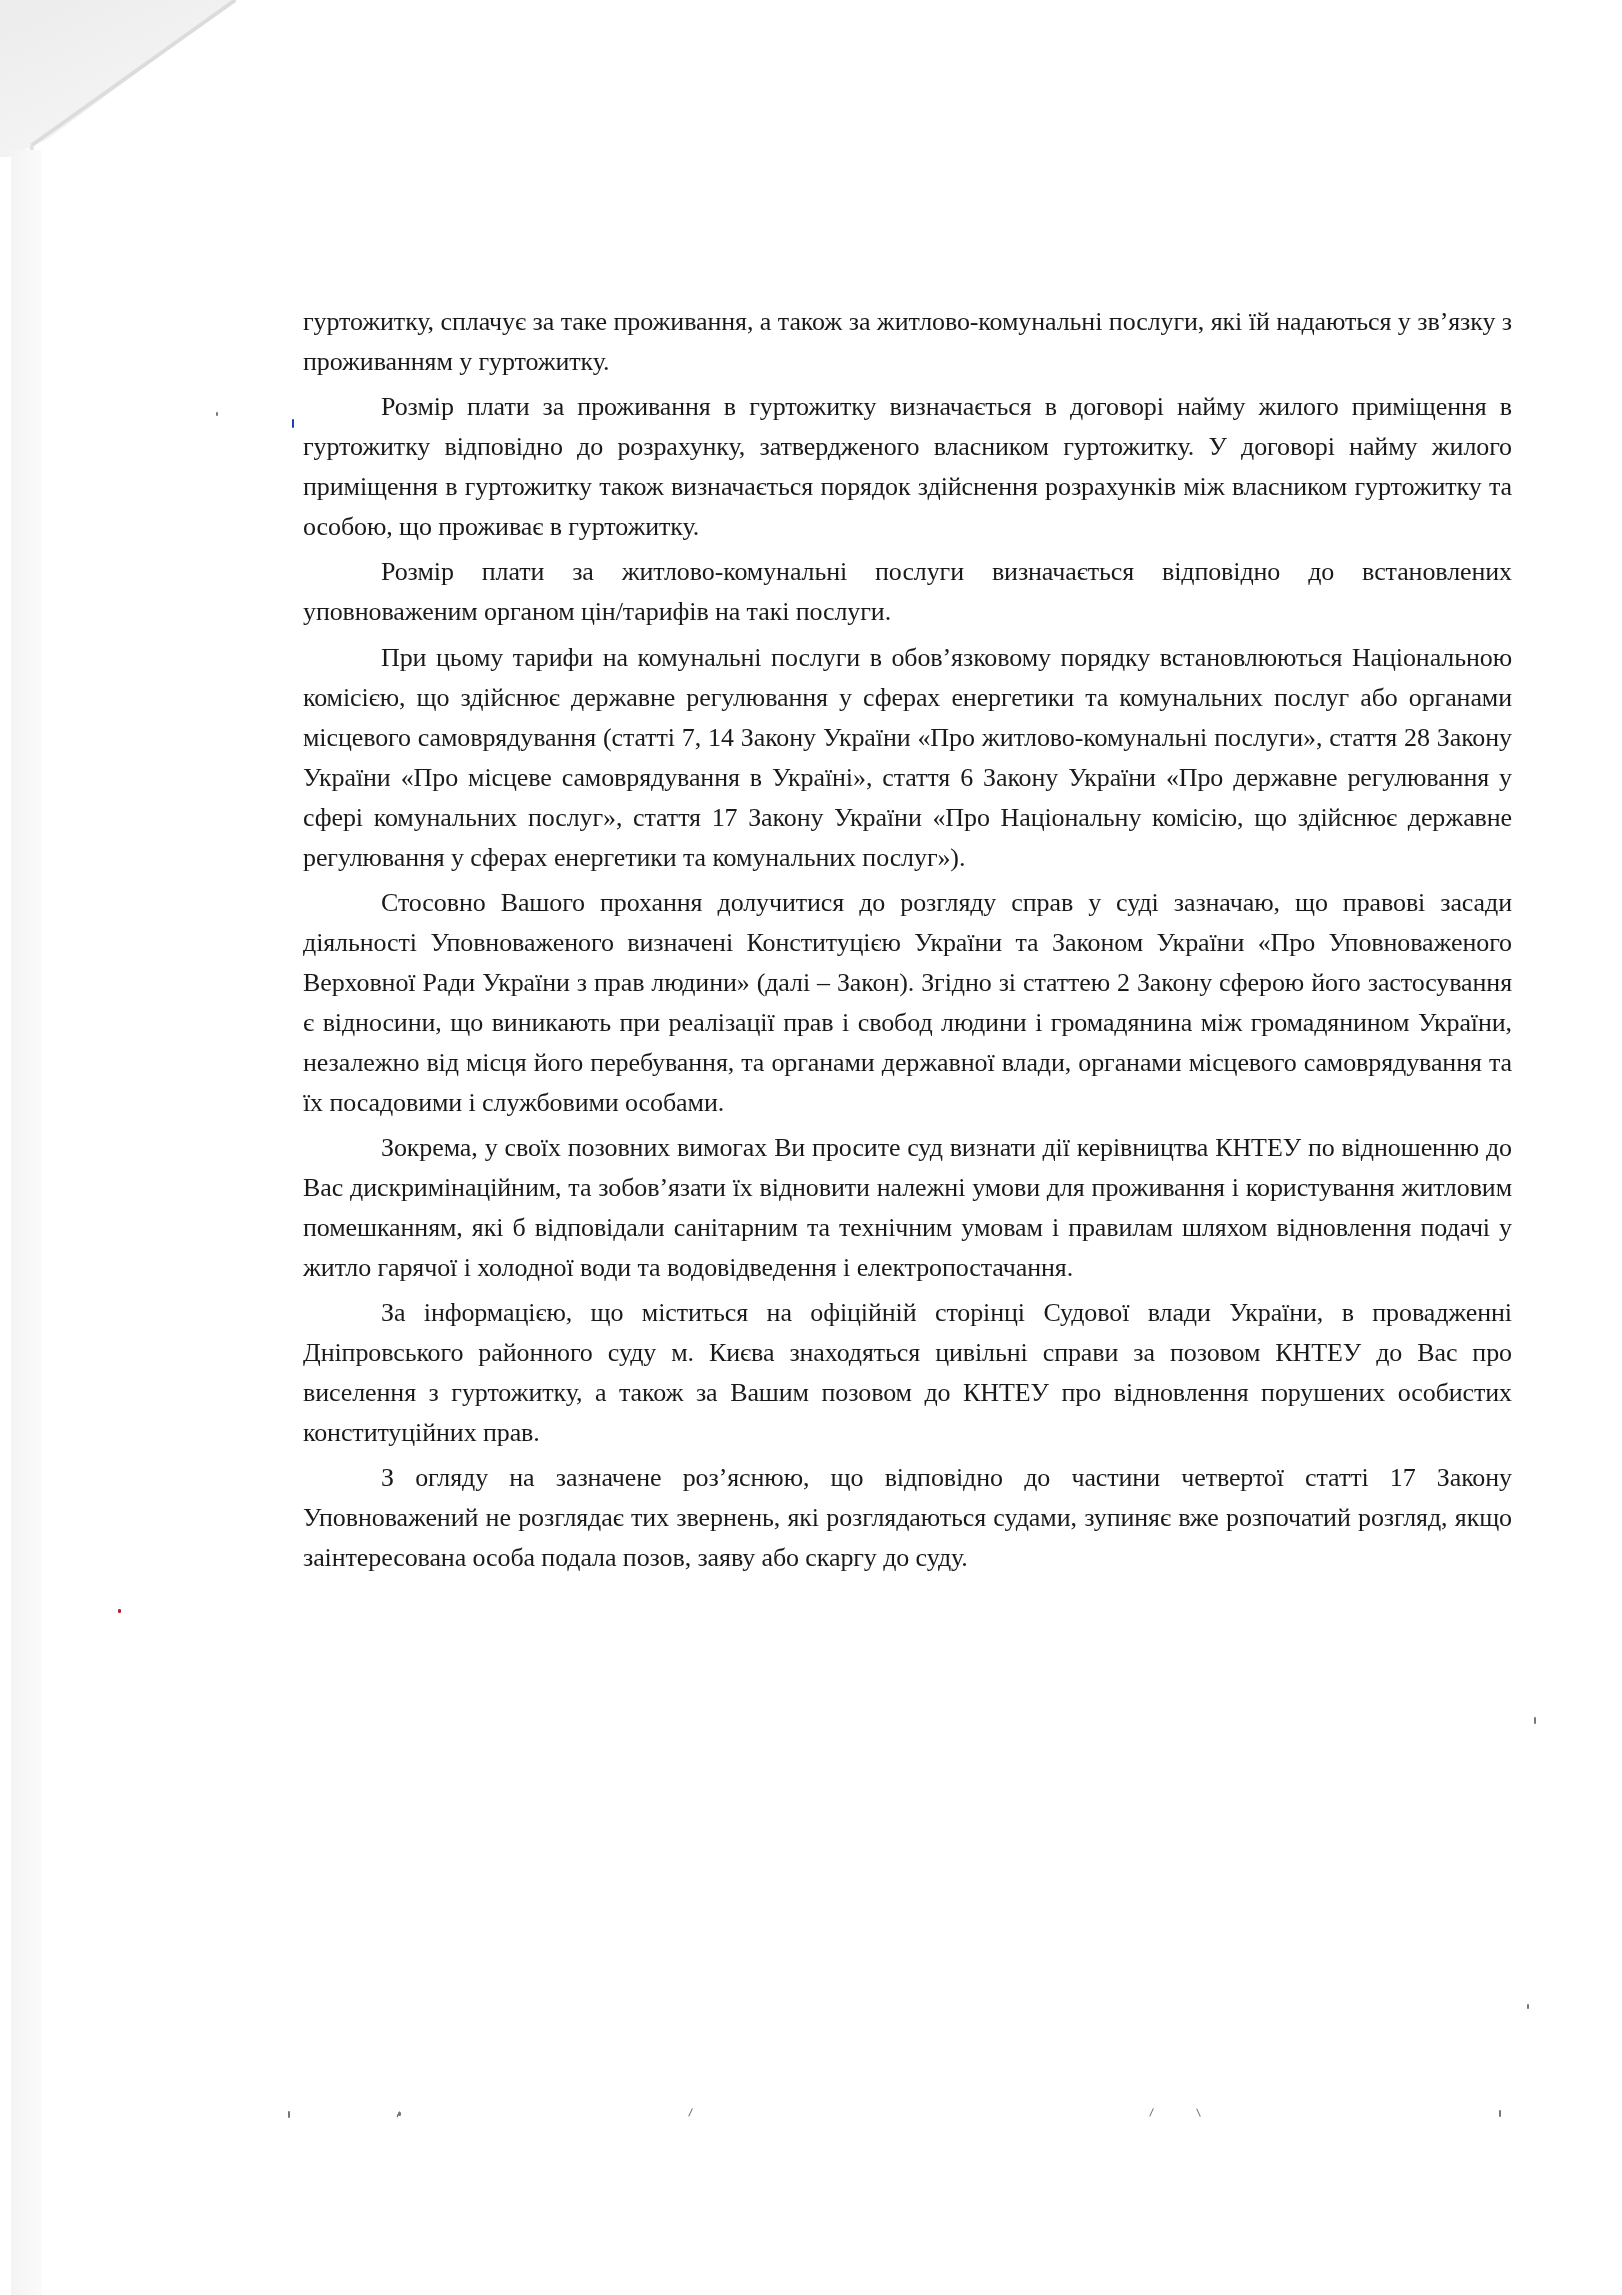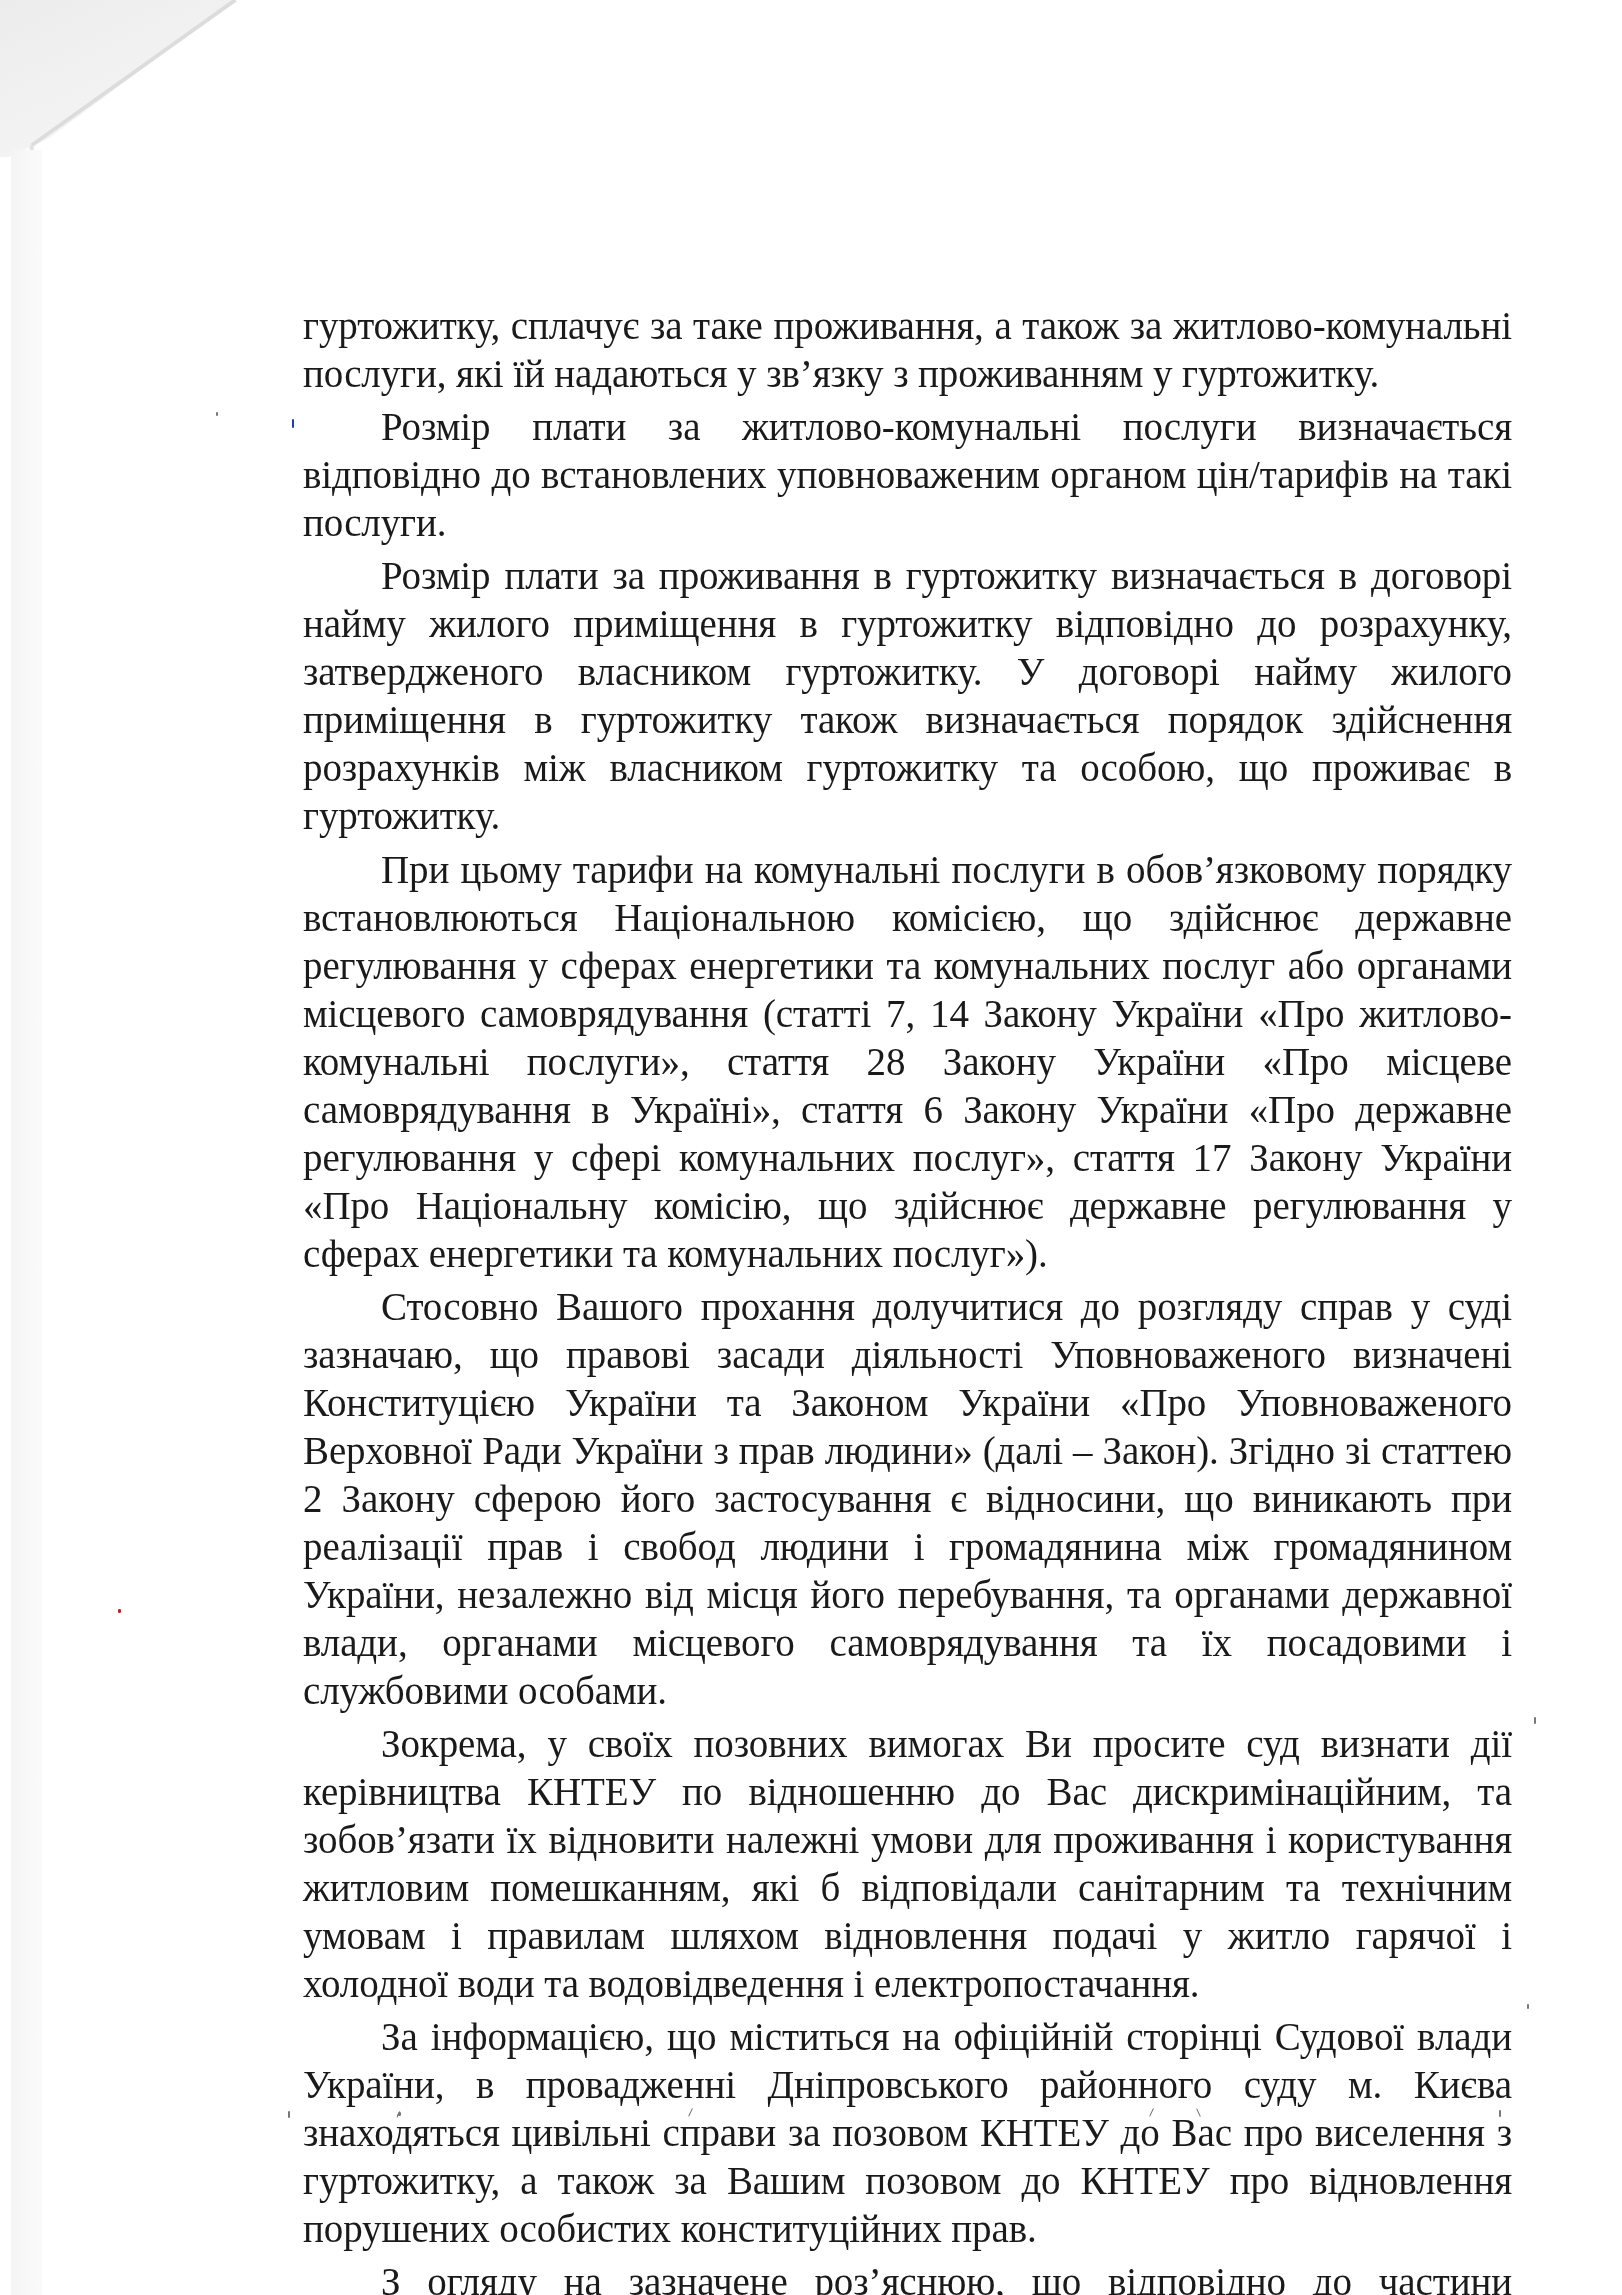--- a/index.html
+++ b/index.html
@@ -41,22 +41,22 @@
     background: linear-gradient(90deg, #f4f4f4, #fbfbfb);
   }
   .page-text {
     position: absolute;
     left: 303px;
     top: 302px;
     width: 1209px;
   }
   .para {
     margin: 0 0 5.2px 0;
-    font-size: 39px;
-    line-height: 48px;
+    font-size: 26px;
+    line-height: 40px;
     text-align: justify;
     text-indent: 78px;
     letter-spacing: -0.1px;
   }
   .para.first {
     text-indent: 0;
   }
   .speck {
     position: absolute;
     width: 2.6px;
@@ -73,22 +73,22 @@
 
 <div class="fold-corner"></div>
 <svg class="fold-line" viewBox="0 0 360 240" preserveAspectRatio="none">
   <line x1="330" y1="0" x2="18" y2="222" stroke="#dcdcdc" stroke-width="6"></line>
   <line x1="18" y1="222" x2="18" y2="240" stroke="#e2e2e2" stroke-width="6"></line>
 </svg>
 <div class="left-strip"></div>
 
 <div class="page-text">
   <p class="para first">гуртожитку, сплачує за таке проживання, а також за житлово-комунальні послуги, які їй надаються у зв’язку з проживанням у гуртожитку.</p>
+  <p class="para">Розмір плати за проживання в гуртожитку визначається в договорі найму жилого приміщення в гуртожитку відповідно до розрахунку, затвердженого власником гуртожитку. У договорі найму жилого приміщення в гуртожитку також визначається порядок здійснення розрахунків між власником гуртожитку та особою, що проживає в гуртожитку.</p>
   <p class="para">Розмір плати за житлово-комунальні послуги визначається відповідно до встановлених уповноваженим органом цін/тарифів на такі послуги.</p>
-  <p class="para">Розмір плати за проживання в гуртожитку визначається в договорі найму жилого приміщення в гуртожитку відповідно до розрахунку, затвердженого власником гуртожитку. У договорі найму жилого приміщення в гуртожитку також визначається порядок здійснення розрахунків між власником гуртожитку та особою, що проживає в гуртожитку.</p>
   <p class="para">При цьому тарифи на комунальні послуги в обов’язковому порядку встановлюються Національною комісією, що здійснює державне регулювання у сферах енергетики та комунальних послуг або органами місцевого самоврядування (статті 7, 14 Закону України «Про житлово-комунальні послуги», стаття 28 Закону України «Про місцеве самоврядування в Україні», стаття 6 Закону України «Про державне регулювання у сфері комунальних послуг», стаття 17 Закону України «Про Національну комісію, що здійснює державне регулювання у сферах енергетики та комунальних послуг»).</p>
   <p class="para">Стосовно Вашого прохання долучитися до розгляду справ у суді зазначаю, що правові засади діяльності Уповноваженого визначені Конституцією України та Законом України «Про Уповноваженого Верховної Ради України з прав людини» (далі – Закон). Згідно зі статтею 2 Закону сферою його застосування є відносини, що виникають при реалізації прав і свобод людини і громадянина між громадянином України, незалежно від місця його перебування, та органами державної влади, органами місцевого самоврядування та їх посадовими і службовими особами.</p>
   <p class="para">Зокрема, у своїх позовних вимогах Ви просите суд визнати дії керівництва КНТЕУ по відношенню до Вас дискримінаційним, та зобов’язати їх відновити належні умови для проживання і користування житловим помешканням, які б відповідали санітарним та технічним умовам і правилам шляхом відновлення подачі у житло гарячої і холодної води та водовідведення і електропостачання.</p>
   <p class="para">За інформацією, що міститься на офіційній сторінці Судової влади України, в провадженні Дніпровського районного суду м. Києва знаходяться цивільні справи за позовом КНТЕУ до Вас про виселення з гуртожитку, а також за Вашим позовом до КНТЕУ про відновлення порушених особистих конституційних прав.</p>
   <p class="para">З огляду на зазначене роз’яснюю, що відповідно до частини четвертої статті 17 Закону Уповноважений не розглядає тих звернень, які розглядаються судами, зупиняє вже розпочатий розгляд, якщо заінтересована особа подала позов, заяву або скаргу до суду.</p>
 
 </div>
 
 <div class="speck blue" style="left:292px; top:419px; height:9.2px; width:2px;"></div>
 <div class="speck" style="left:216px; top:412px; height:3.9px; width:2px;"></div>

